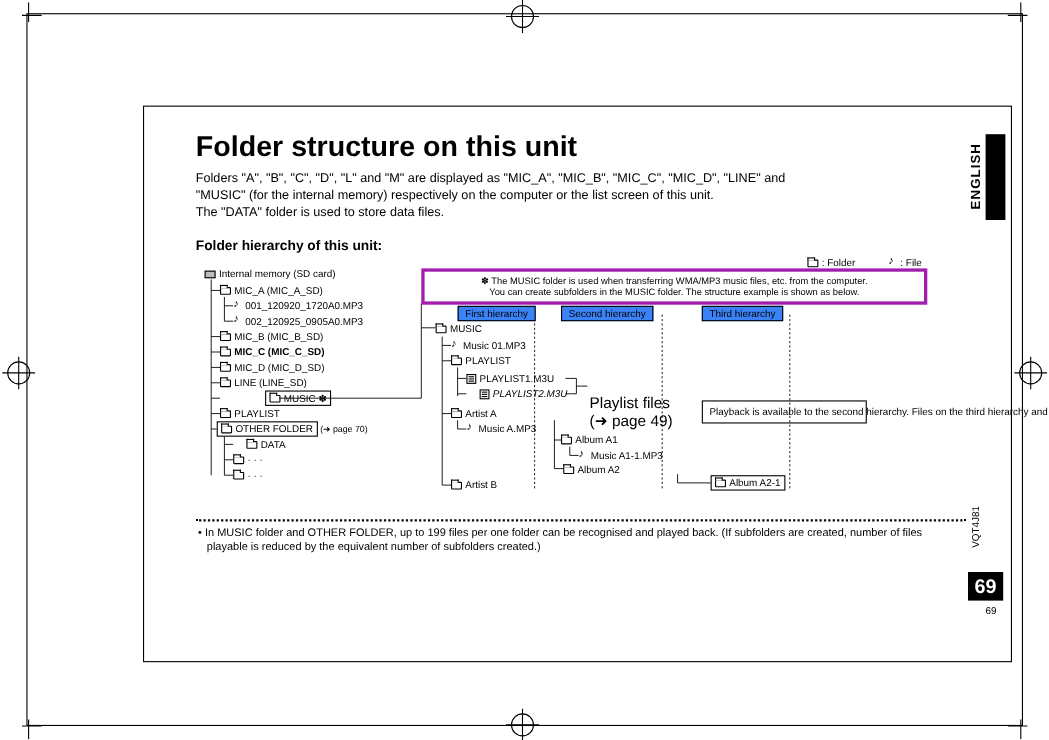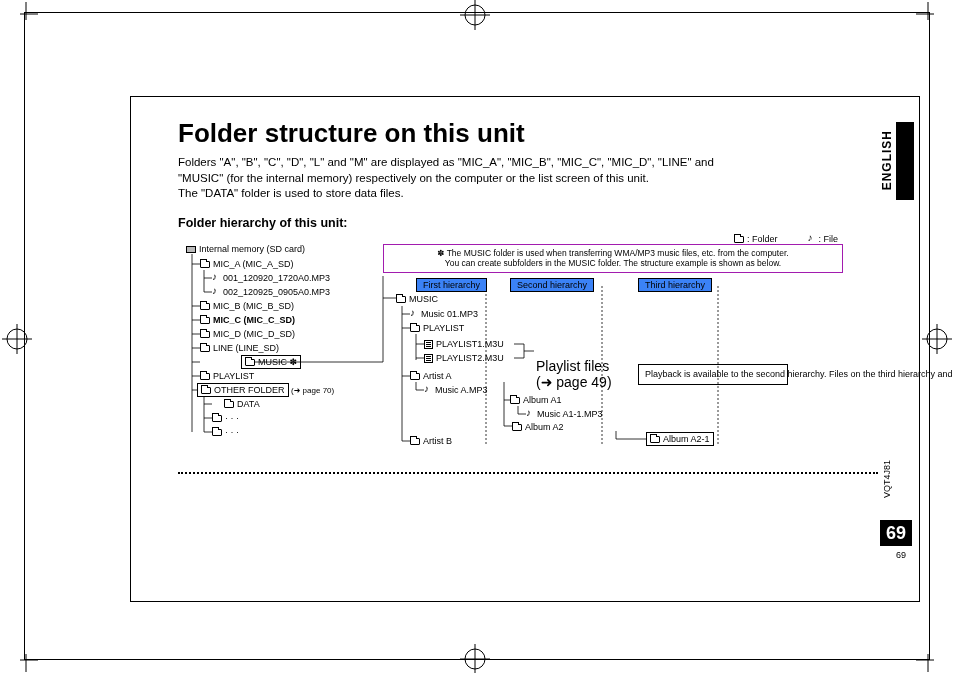--- a/index.html
+++ b/index.html
@@ -175,21 +175,21 @@
     position: absolute;
     white-space: nowrap;
   }
   .boxed {
     border: 1px solid #000;
     padding: 1px 3px;
     display: inline-block;
     background: #fff;
   }
   .boxed-multi {
-    border: 1px solid #a21caf;
+    border: 3px solid #a21caf;
     padding: 3px 5px;
     font-size: 8.5px;
     text-align: center;
     line-height: 1.25;
   }
   .hier-label {
     border: 1px solid #000;
     padding: 1px 6px;
     font-size: 9px;
     background: #3b82f6;
@@ -383,31 +383,32 @@
     </svg>
 
     <div class="node hier-label" style="left:238px; top:42px;">First hierarchy</div>
     <div class="node hier-label" style="left:332px; top:42px;">Second hierarchy</div>
     <div class="node hier-label" style="left:460px; top:42px;">Third hierarchy</div>
 
     <div class="node" style="left:218px; top:58px;"><span class="ico-folder"></span><span>MUSIC</span></div>
     <div class="node" style="left:232px; top:73px;"><span class="ico-file"></span><span>Music 01.MP3</span></div>
     <div class="node" style="left:232px; top:87px;"><span class="ico-folder"></span><span>PLAYLIST</span></div>
     <div class="node" style="left:246px; top:103px;"><span class="ico-list"></span><span>PLAYLIST1.M3U</span></div>
-    <div class="node" style="left:246px; top:117px;"><span class="ico-list"></span><span>PLAYLIST2.M3U</span></div>
+    <div class="node" style="left:258px; top:117px;font-style:italic;"><span class="ico-list"></span><span>PLAYLIST2.M3U</span></div>
     <div class="node" style="left:358px; top:122px; font-size:14px;">
       <span>Playlist files</span><br>
       <span>(➜ page 49)</span>
     </div>
     <div class="node" style="left:232px; top:135px;"><span class="ico-folder"></span><span>Artist A</span></div>
     <div class="node" style="left:246px; top:149px;"><span class="ico-file"></span><span>Music A.MP3</span></div>
     <div class="node" style="left:332px; top:159px;"><span class="ico-folder"></span><span>Album A1</span></div>
     <div class="node" style="left:348px; top:173px;"><span class="ico-file"></span><span>Music A1-1.MP3</span></div>
     <div class="node" style="left:334px; top:186px;"><span class="ico-folder"></span><span>Album A2</span></div>
     <div class="node" style="left:468px; top:196px;"><span class="boxed"><span class="ico-folder"></span><span>Album A2-1</span></span></div>
     <div class="node" style="left:232px; top:200px;"><span class="ico-folder"></span><span>Artist B</span></div>
 
     <div class="node note-box" style="left:460px; top:128px;">Playback is available to the second hierarchy. Files on the third hierarchy and after cannot be played.</div>
 
   </div>
 
   <hr class="dot-sep">
+  <div class="footnote">• In MUSIC folder and OTHER FOLDER, up to 199 files per one folder can be recognised and played back. (If subfolders are created, number of files playable is reduced by the equivalent number of subfolders created.)</div>
 </div>
 
 </body></html>

